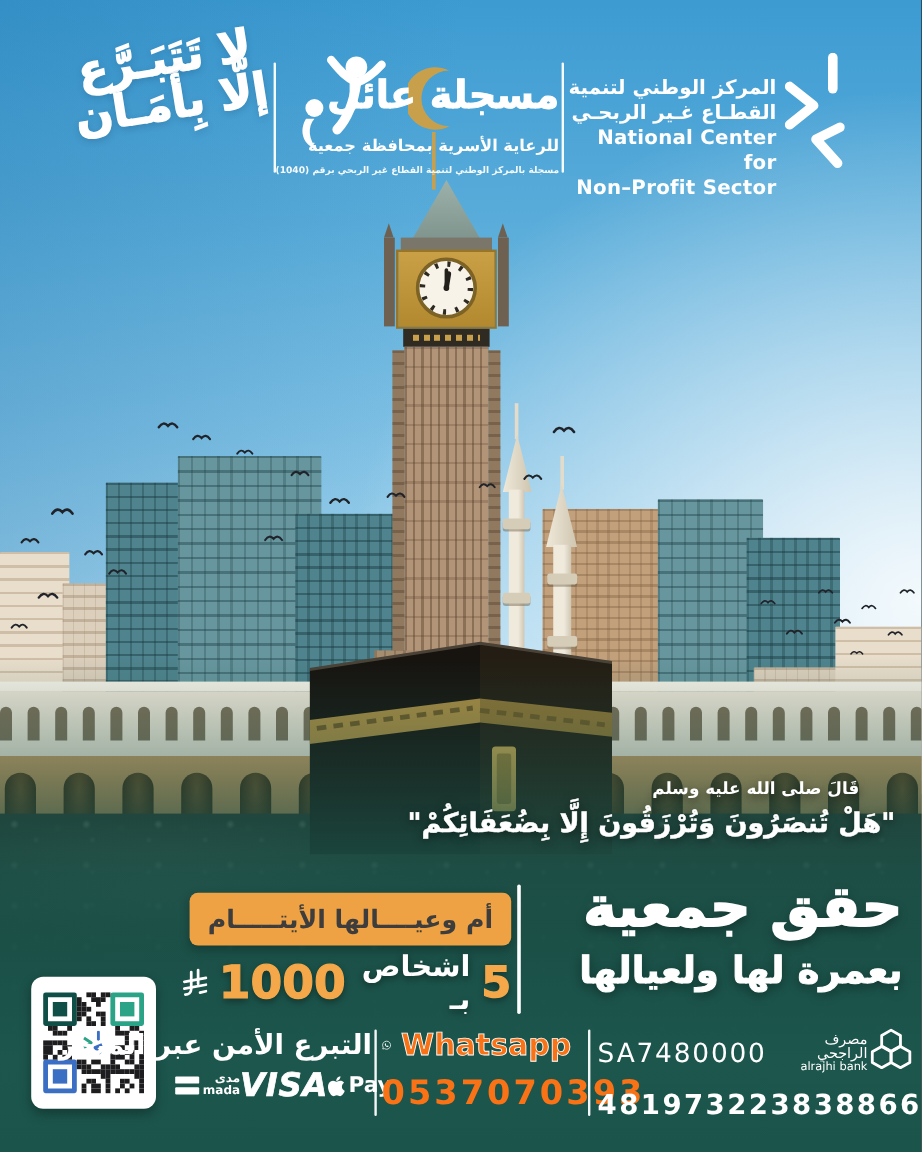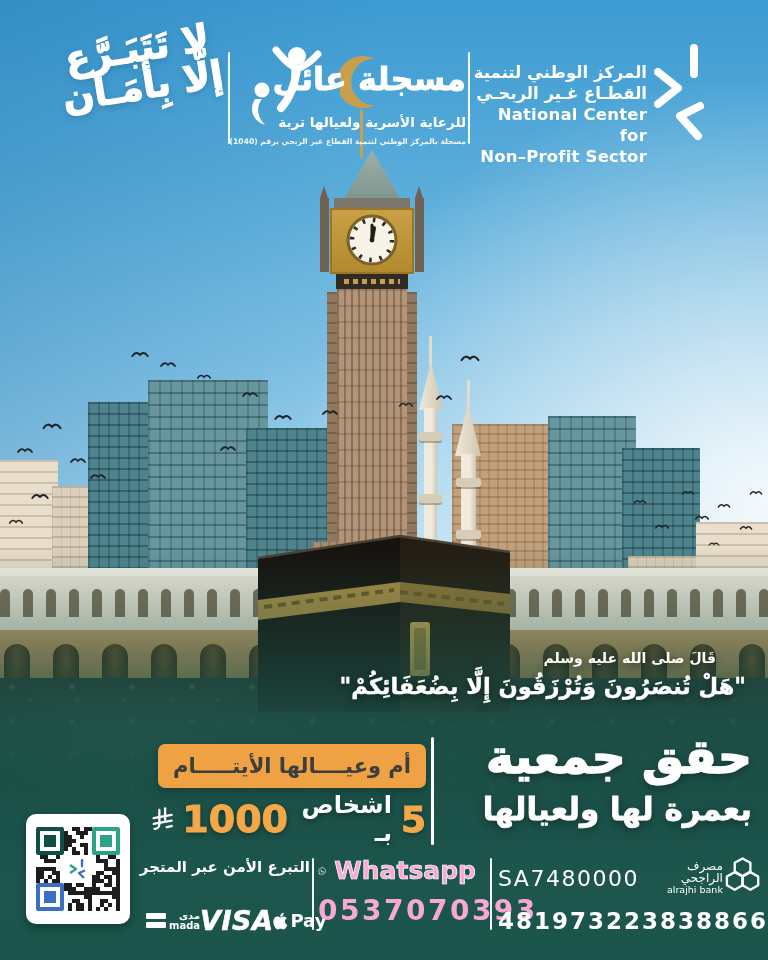--- a/index.html
+++ b/index.html
@@ -98,33 +98,33 @@
   
   .qr-card{left:26px;top:814px;width:104px;height:110px;background:#fff;border-radius:10px;
     box-shadow:0 4px 10px rgba(0,0,0,.3);display:flex;align-items:center;justify-content:center;}
   .qr-grid{position:relative;width:84px;height:84px;}
   .qr-grid i{position:absolute;width:4px;height:4px;background:#1d1d1f;}
   .qf{position:absolute;width:28px;height:28px;border:4px solid var(--c);box-sizing:border-box;border-radius:2px;}
   .qf::after{content:'';position:absolute;inset:4px;background:var(--c);}
   .qr-center{position:absolute;left:32px;top:32px;width:20px;height:20px;background:#fff;}
 
   .store{left:146px;top:858px;width:164px;color:#fff;}
-  .store-label{text-align:right;font-size:15px;font-weight:bold;white-space:nowrap;}
-  .pay-row{margin-top:29px;display:flex;justify-content:space-between;direction:ltr;}
+  .store-label{text-align:right;font-size:23px;font-weight:bold;white-space:nowrap;}
+  .pay-row{margin-top:5px;display:flex;justify-content:space-between;direction:ltr;}
   .mada{display:flex;align-items:center;gap:3px;}
   .mada-bars{display:flex;flex-direction:column;gap:3px;}
   .mada-bars b{width:20px;height:6px;background:#fff;border-radius:1px;}
   .mada-txt{display:flex;flex-direction:column;line-height:10px;text-align:right;}
   .mada-txt .a{font-size:10px;font-weight:bold;}
   .mada-txt .e{font-size:10px;font-weight:bold;}
   .visa{font-size:27px;font-weight:bold;font-style:italic;letter-spacing:.5px;-webkit-text-stroke:.6px #fff;}
   .apay{display:flex;align-items:center;gap:2px;font-size:18px;font-weight:600;}
 
   .f-div{width:2px;background:rgba(255,255,255,.95);border-radius:2px;top:858px;height:72px;}
-  .whats{left:318px;top:856px;width:158px;color:#f9a8d4;text-align:center;}
+  .whats{left:318px;top:856px;width:158px;color:#f97316;text-align:center;}
   .whats-row{display:flex;align-items:center;justify-content:center;gap:8px;}
   .whats-label{font-size:25px;font-weight:bold;-webkit-text-stroke:.7px #fff;}
   .whats-num{margin-top:9px;font-size:28px;font-weight:bold;letter-spacing:2.5px;white-space:nowrap;}
 
   .bank{left:498px;top:856px;width:264px;color:#fff;}
   .bank-row1{display:flex;align-items:center;justify-content:space-between;direction:ltr;}
   .iban{font-size:22px;font-weight:normal;letter-spacing:1.5px;}
   .bank-name{display:flex;flex-direction:column;text-align:right;line-height:12px;margin-left:4px;}
   .bank-name .a{font-size:12px;font-weight:normal;}
   .bank-name .e{font-size:9.5px;}
@@ -302,21 +302,21 @@
     <div class="abs aail">
       <svg class="abs" style="left:0;top:2px" width="86" height="100" viewBox="0 0 86 100">
         <circle cx="57" cy="14" r="9" fill="#fff"></circle>
         <path d="M36,8 C44,18 49,23 56,26" stroke="#fff" stroke-width="7" stroke-linecap="round" fill="none"></path>
         <path d="M78,12 C69,22 63,25 57,27" stroke="#fff" stroke-width="7" stroke-linecap="round" fill="none"></path>
         <path d="M57,27 C55,42 51,55 41,66" stroke="#fff" stroke-width="8" stroke-linecap="round" fill="none"></path>
         <circle cx="22" cy="48" r="7.5" fill="#fff"></circle>
         <path d="M15,57 C9,67 12,79 25,83 C17,75 16,64 22,57 Z" fill="#fff"></path>
       </svg>
       <div class="aail-name" dir="rtl">مسجلة عائل</div>
-      <div class="aail-tag" dir="rtl">للرعاية الأسرية ولعيالها تربة</div>
+      <div class="aail-tag" dir="rtl">للرعاية الأسرية بمحافظة جمعية</div>
       <div class="aail-reg" dir="rtl">مسجلة بالمركز الوطني لتنمية القطاع غير الربحي برقم (1040)</div>
     </div>
 
     <div class="abs hdr-div" style="left:468px"></div>
 
     <div class="abs ncnp-text">
       <div class="ar" dir="rtl">المركز الوطني لتنمية</div>
       <div class="ar" dir="rtl">القطـاع غـير الربحـي</div>
       <div class="en">National Center for</div>
       <div class="en">Non–Profit Sector</div>

